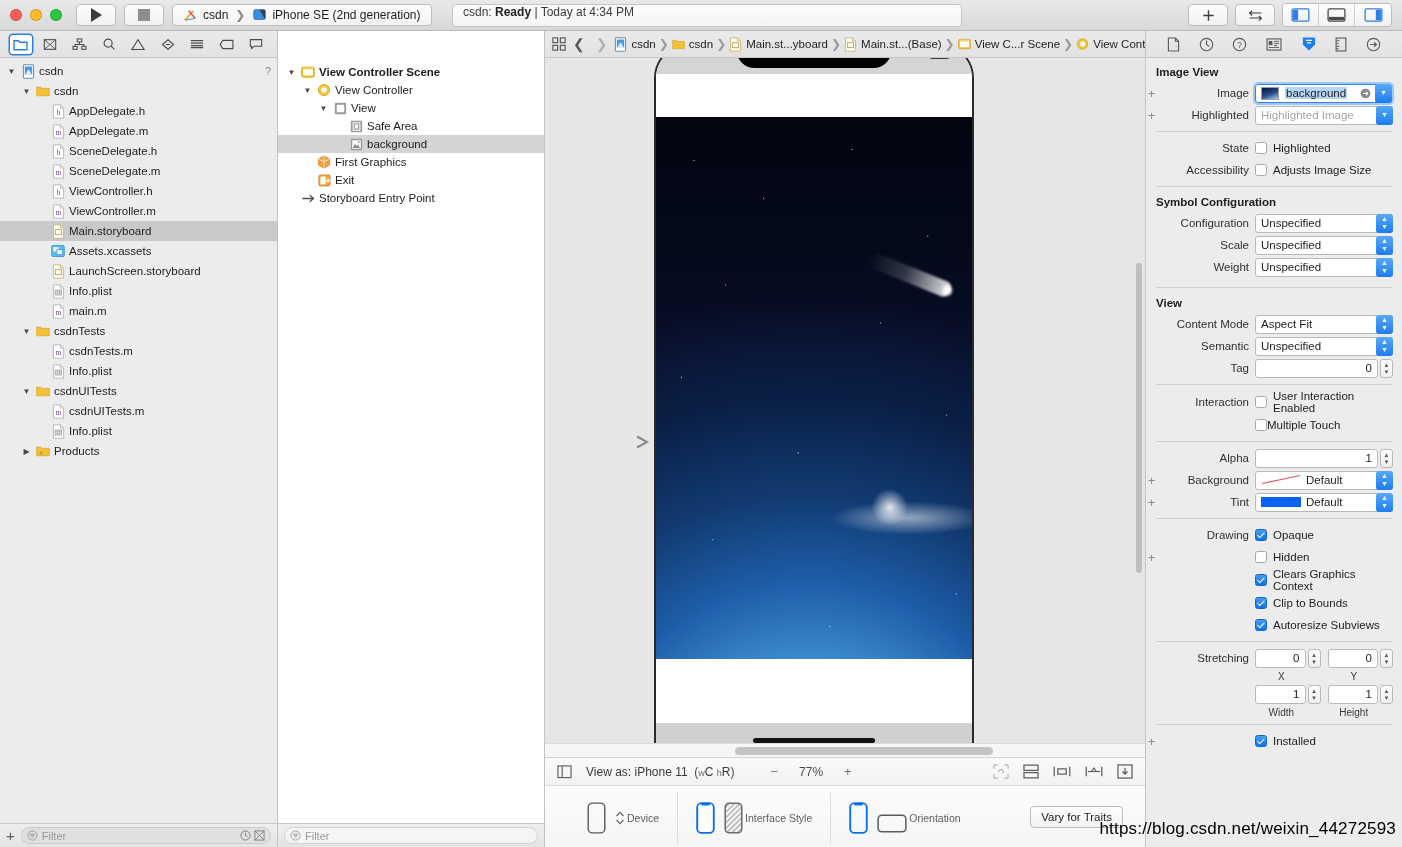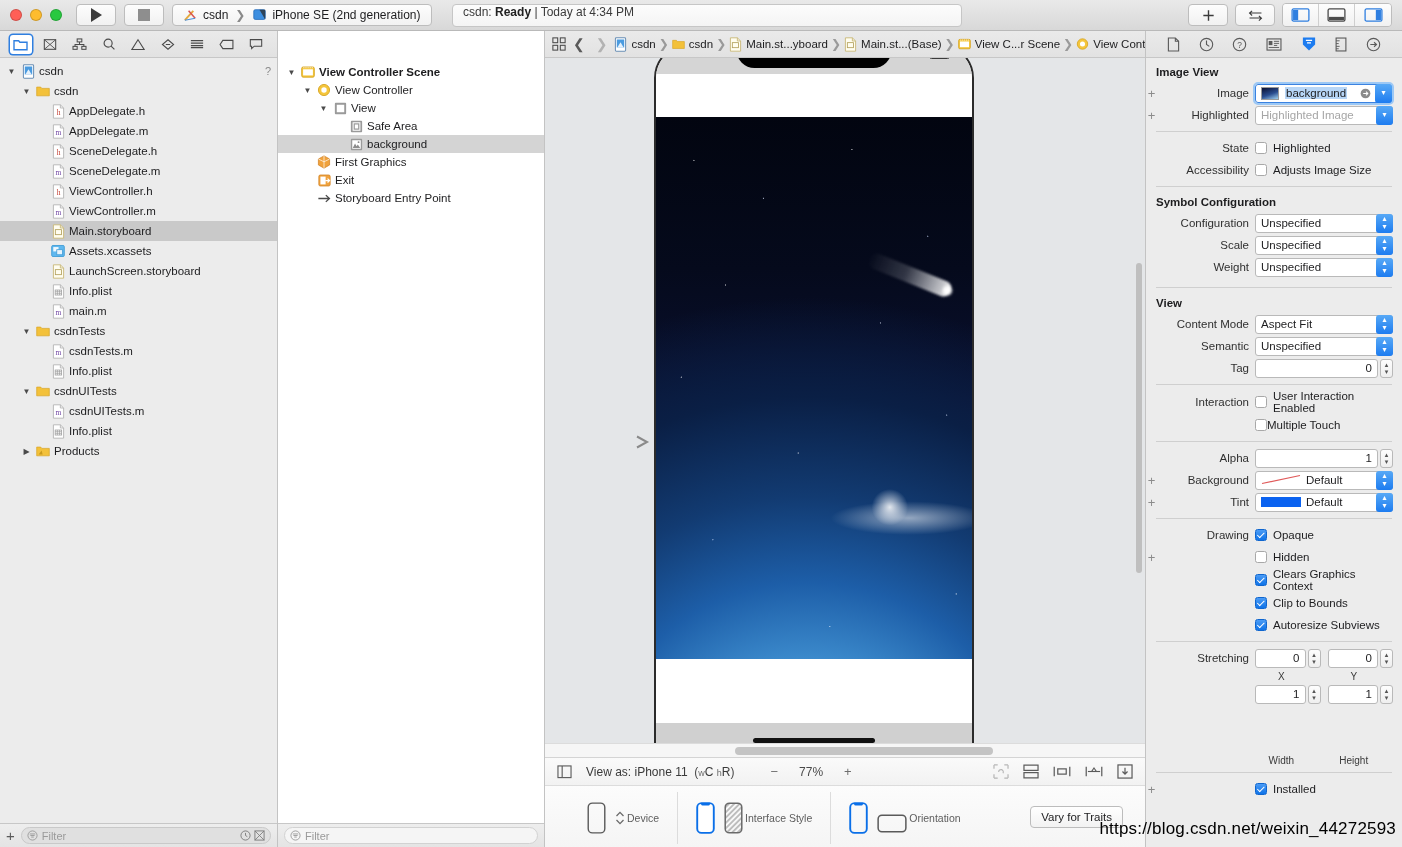--- a/index.html
+++ b/index.html
@@ -690,21 +690,21 @@
             <span class="tw"></span>
             <span class="ficon">
               <svg width="13" height="13" viewBox="0 0 15 15">
                 <rect x="1" y="1.2" width="13" height="12.6" rx="1.6" fill="#f0a23c" stroke="#d4862a" stroke-width="1"></rect>
                 <rect x="2.8" y="3" width="6" height="9" fill="#fff"></rect>
                 <path d="M8.4 7.6 H13 M11 5.4 L13.4 7.6 L11 9.8" stroke="#fff" stroke-width="1.3" fill="none"></path>
               </svg>
             </span>
             <span>Exit</span>
           </div>
-          <div class="orow" style="padding-left: 24px;">
+          <div class="orow" style="padding-left: 8px;">
             <span class="tw"></span>
             <span class="ficon">
               <svg width="14" height="13" viewBox="0 0 15 15">
                 <path d="M1 7.5 H13.4 M9.6 3.6 L13.8 7.5 L9.6 11.4" stroke="#4a4a4a" stroke-width="1.5" fill="none"></path>
               </svg>
             </span>
             <span>Storyboard Entry Point</span>
           </div>
         </div>
       <div class="out-filter">
@@ -1244,21 +1244,21 @@
                 <span>▾</span>
               </div>
             <span style="width:7px;"></span>
             <div class="numfield">1</div>
             <div class="stepper">
                 <span>▴</span>
                 <span>▾</span>
               </div>
           </div>
         </div>
-        <div class="irow" style="min-height:14px;margin-top:48px;">
+        <div class="irow" style="min-height:14px;">
           <span class="plus"></span>
           <span class="ilabel"></span>
           <div class="ctl" style="gap:0;">
             <div class="sub-lbl" style="flex:1;">Width</div>
             <span style="width:13px;"></span>
               <span style="width:7px;"></span>
             <div class="sub-lbl" style="flex:1;">Height</div>
             <span style="width:13px;"></span>
           </div>
         </div>

